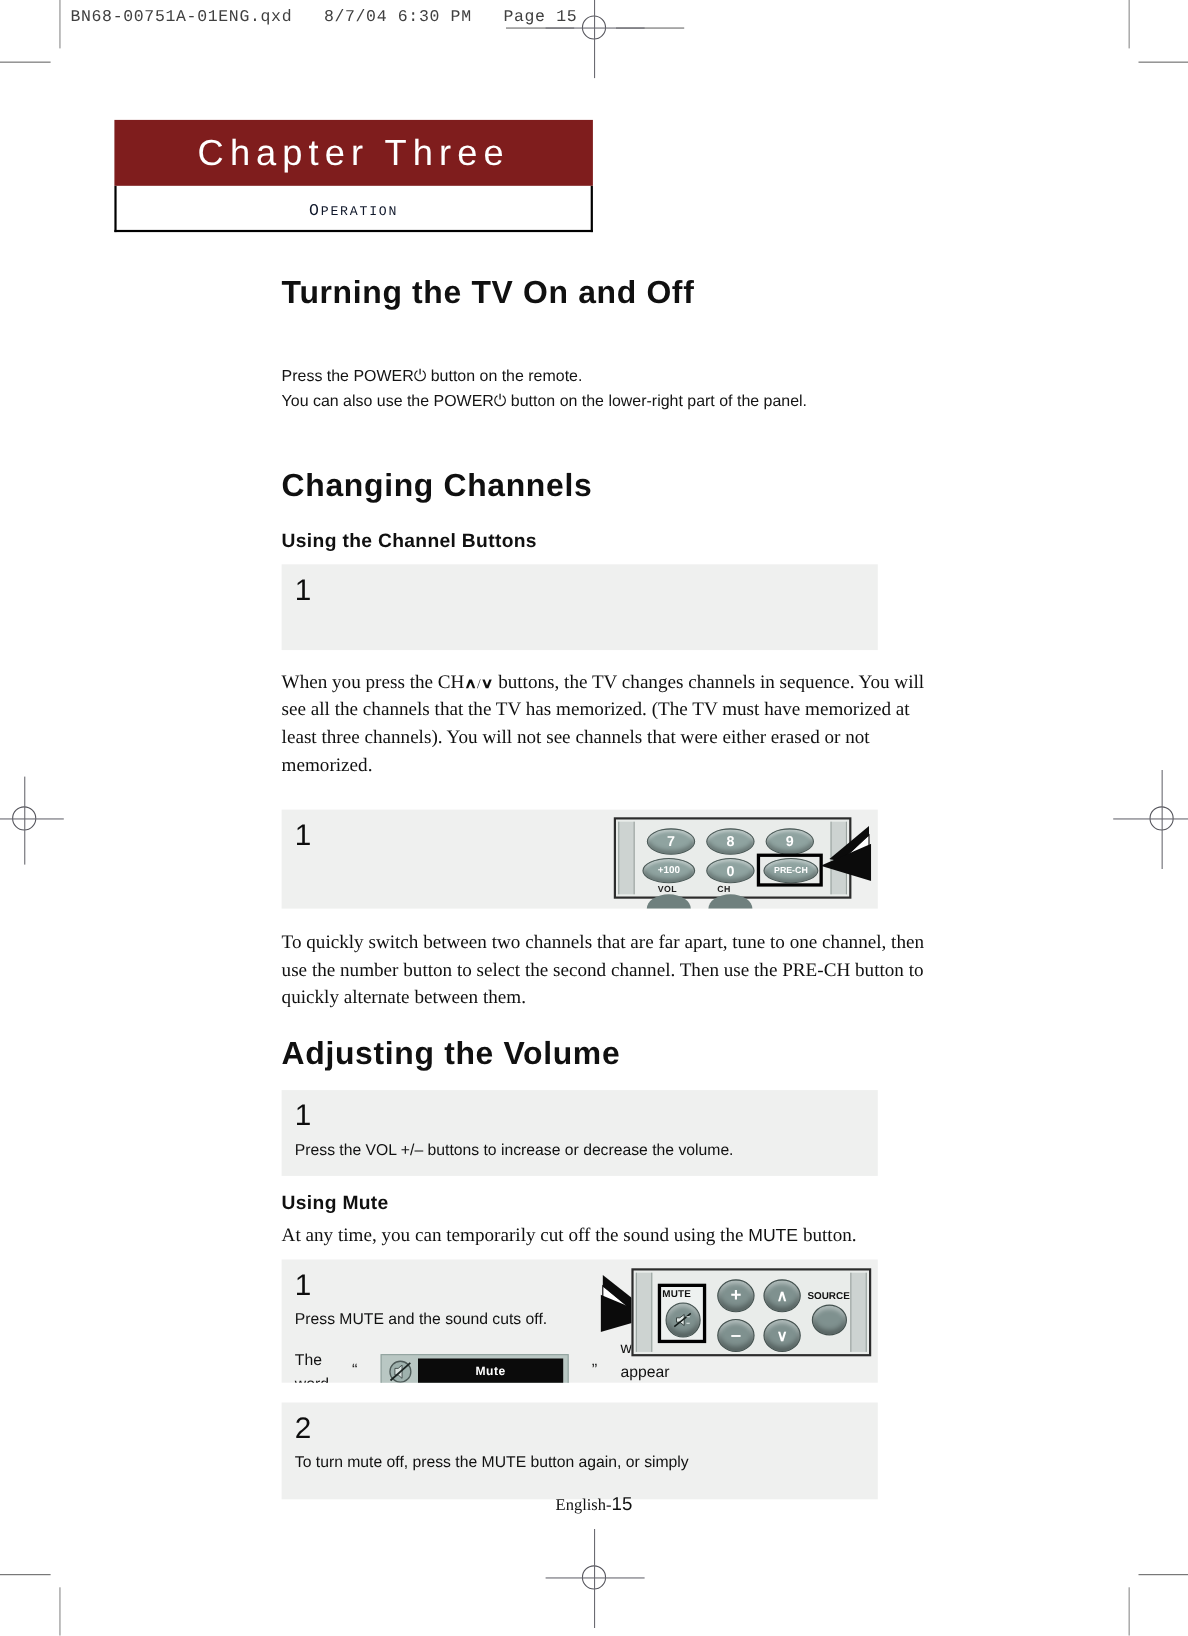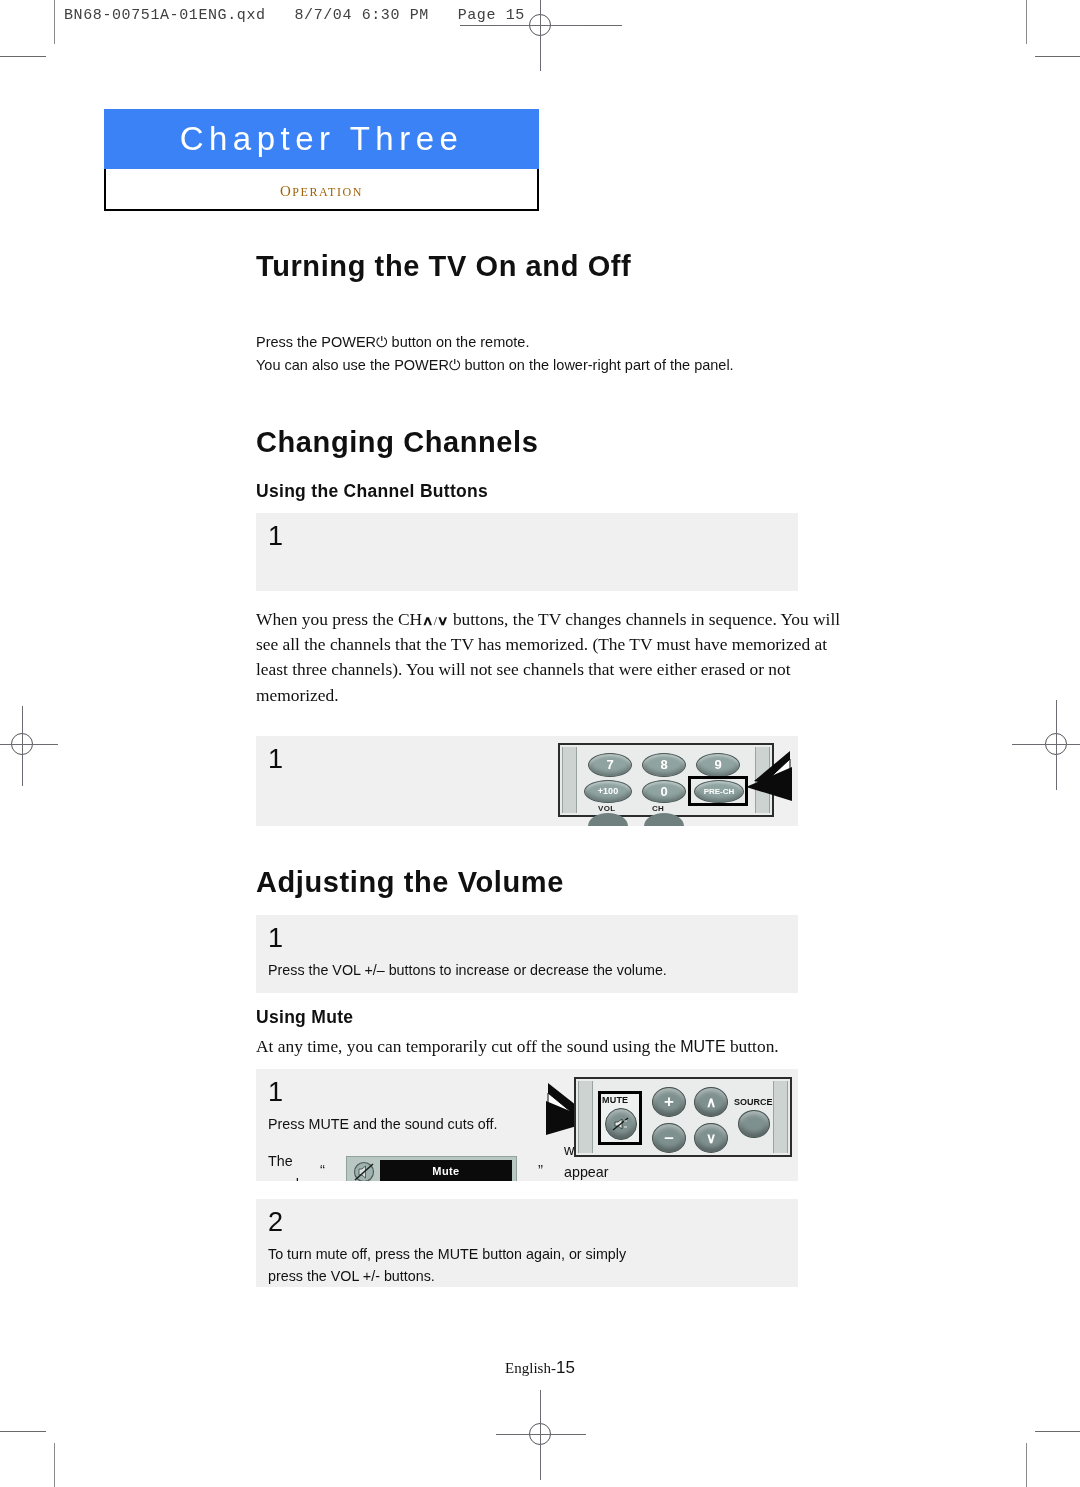--- a/index.html
+++ b/index.html
@@ -56,21 +56,21 @@
   }
 
   
   .chapter-block {
     position: absolute;
     left: 104px;
     top: 109px;
     width: 435px;
   }
   .chapter-bar {
-    background: #3b82f6;
+    background: #7f1d1d;
     height: 60px;
     display: flex;
     align-items: center;
     justify-content: center;
   }
   .chapter-bar-title {
     color: #ffffff;
     font-size: 33px;
     letter-spacing: 5.5px;
     font-weight: 400;
@@ -78,24 +78,24 @@
   .chapter-sub {
     border: 2px solid #000000;
     border-top: none;
     height: 40px;
     display: flex;
     align-items: center;
     justify-content: center;
     background: #fff;
   }
   .chapter-sub-title {
-    font-family: Liberation Serif, serif;
+    font-family: Liberation Mono, monospace;
     font-size: 17px;
     letter-spacing: 1.6px;
-    color: #a16207;
+    color: #0f172a;
     font-variant: small-caps;
     text-transform: lowercase;
   }
   .chapter-sub-title::first-letter { font-size: 22px; }
 
   
   .content {
     position: absolute;
     left: 256px;
     top: 250px;
@@ -394,20 +394,21 @@
       <svg class="callout-arrow" width="52" height="54" style="left:182px; top:6px;" viewBox="0 0 52 54">
         <polygon points="50,2 50,40 14,32" fill="#0b0b0b"></polygon>
         <polygon points="50,10 50,46 20,38" fill="#ffffff" stroke="#0b0b0b" stroke-width="1"></polygon>
         <polygon points="52,18 52,52 6,38" fill="#0b0b0b"></polygon>
       </svg>
     </div>
   </div>
 
   <div style="height:18px;"></div>
 
+  <p class="serif-body">To quickly switch between two channels that are far apart, tune to one channel, then use the number button to select the second channel. Then use the PRE-CH button to quickly alternate between them.</p>
 
   <div style="height:22px;"></div>
 
   <h1 class="section-title">Adjusting the Volume</h1>
   <div style="height:16px;"></div>
 
   <div class="step-box" style="width:542px; height:78px;">
     <div class="step-num">1</div>
     <div class="step-text" style="max-width:520px;">Press the VOL +/– buttons to increase or decrease the volume.</div>
   </div>
@@ -491,21 +492,20 @@
       </div>
     </div>
   </div>
 
   <div style="height:18px;"></div>
 
   <div class="step-box" style="width:542px; height:88px;">
     <div class="step-num">2</div>
     <div class="step-text" style="max-width:520px;">
       <div>To turn mute off, press the MUTE button again, or simply</div>
-      <div>press the VOL +/- buttons.</div>
     </div>
   </div>
 
 </div>
 
 <div class="footer">
   <span>English-</span><span class="pg">15</span>
 </div>
 
 </body></html>

